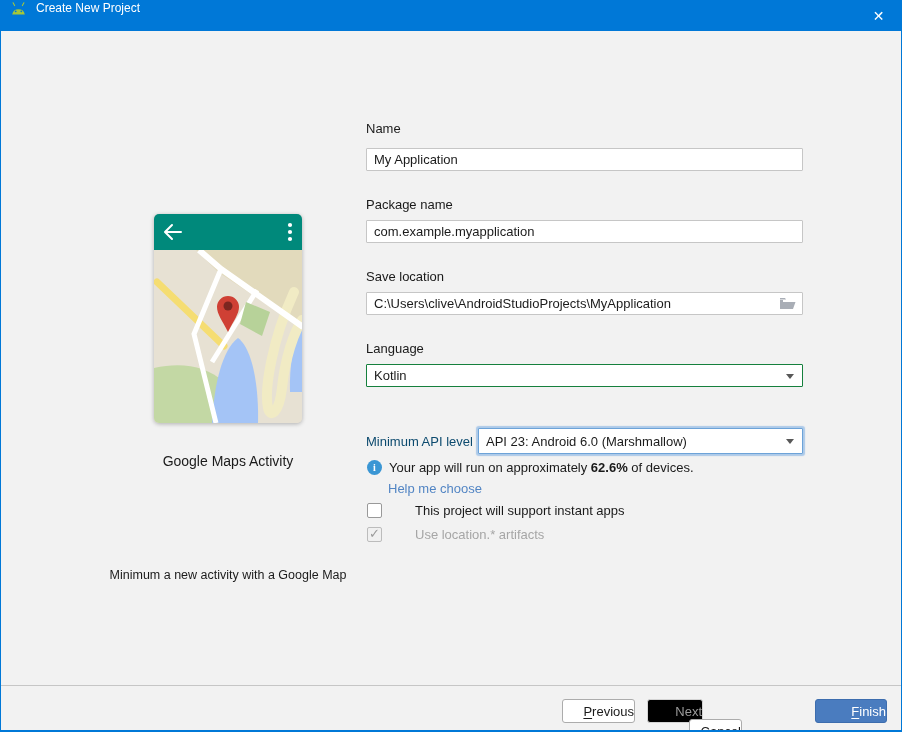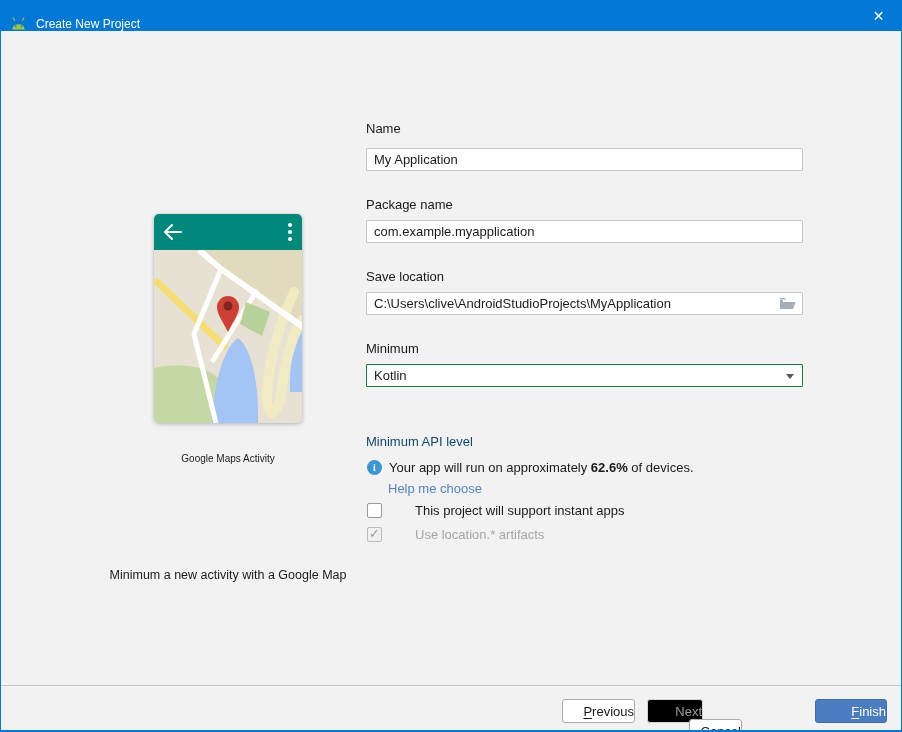--- a/index.html
+++ b/index.html
@@ -3,34 +3,34 @@
 <meta charset="utf-8">
 <style>
   * { margin:0; padding:0; box-sizing:border-box; }
   html,body { width:902px; height:732px; background:#e8e8e8; font-family:"Liberation Sans",sans-serif; }
   .window {
     position:relative; width:902px; height:732px; background:#f2f2f2;
     border:1px solid #0078d7; border-bottom-width:2px; overflow:hidden;
   }
   
   .titlebar { position:absolute; top:0; left:0; right:0; height:30px; background:#0078d7;
-    display:flex; align-items:flex-end; }
+    display:flex; align-items:flex-start; }
   .titlebar .app-icon { margin-left:9px; width:17px; height:15px; display:block; }
   .titlebar .title { color:#ffffff; font-size:12px; margin-left:9px; }
   .close-btn { position:absolute; right:0; top:0; width:45px; height:30px; display:flex;
     align-items:center; justify-content:center; color:#fff; font-size:14px; cursor:pointer; }
   
   .heading { position:absolute; left:19px; top:51px; font-size:27px; color:#1e1e1e; letter-spacing:0.2px; }
   
   .card { position:absolute; left:153px; top:213px; width:148px; height:209px;
     border-radius:5px; overflow:hidden; box-shadow:0 1px 4px rgba(0,0,0,.28); background:#e7e1d3; }
   .card-header { height:36px; background:#00897b; position:relative; }
   .card-map { position:absolute; top:36px; left:0; }
   .template-name { position:absolute; left:77px; top:452px; width:300px; text-align:center;
-    font-size:10px; color:#1b1b1b; }
+    font-size:14px; color:#1b1b1b; }
   .template-desc { position:absolute; left:27px; top:567px; width:400px; text-align:center;
     font-size:12.5px; color:#1b1b1b; }
   
   .form { position:absolute; left:365px; top:0; width:437px; height:660px; }
   .f-label { position:absolute; left:0; font-size:13px; color:#1a1a1a; }
   .f-input { position:absolute; left:0; width:437px; height:23px; background:#fff;
     border:1px solid #c6c6c6; font-family:"Liberation Sans",sans-serif; font-size:13px;
     color:#1b1b1b; padding:0 24px 0 7px; border-radius:1px; }
   .f-input.no-icon { padding-right:7px; }
   .folder-icon { position:absolute; right:7px; width:17px; height:13px; }
@@ -130,27 +130,31 @@
     <label class="f-label" style="top:196px">Package name</label>
     <input class="f-input no-icon" style="top: 219px;" value="com.example.myapplication">
 
     <label class="f-label" style="top:268px">Save location</label>
     <input class="f-input" style="top: 291px;" value="C:\Users\clive\AndroidStudioProjects\MyApplication">
     <svg class="folder-icon" style="top:296px" viewBox="0 0 17 13">
       <path d="M1,3 L1,12 L14,12 L16.5,5 L4,5 L4,3 Z" fill="#a9aeb6"></path>
       <path d="M1,3 L1,1 L6,1 L7,2.5 L1,2.5 Z" fill="#a9aeb6"></path>
     </svg>
 
-    <label class="f-label" style="top:340px">Minimum</label>
+    <label class="f-label" style="top:340px">Language</label>
     <div class="dropdown" style="top:363px">
       <span>Kotlin</span>
       <span class="dd-arrow"></span>
     </div>
 
     <label class="api-row-label">Minimum API level</label>
+    <div class="dropdown api">
+      <span>API 23: Android 6.0 (Marshmallow)</span>
+      <span class="dd-arrow"></span>
+    </div>
 
     <div class="info-row">
       <span class="info-icon">i</span>
       <span class="info-text"><span>Your app will run on approximately </span><b>62.6%</b><span> of devices.</span></span>
     </div>
 
     <span class="help-link">Help me choose</span>
 
     <div class="cb-row" style="top:502px">
       <span class="cb-box"></span>

